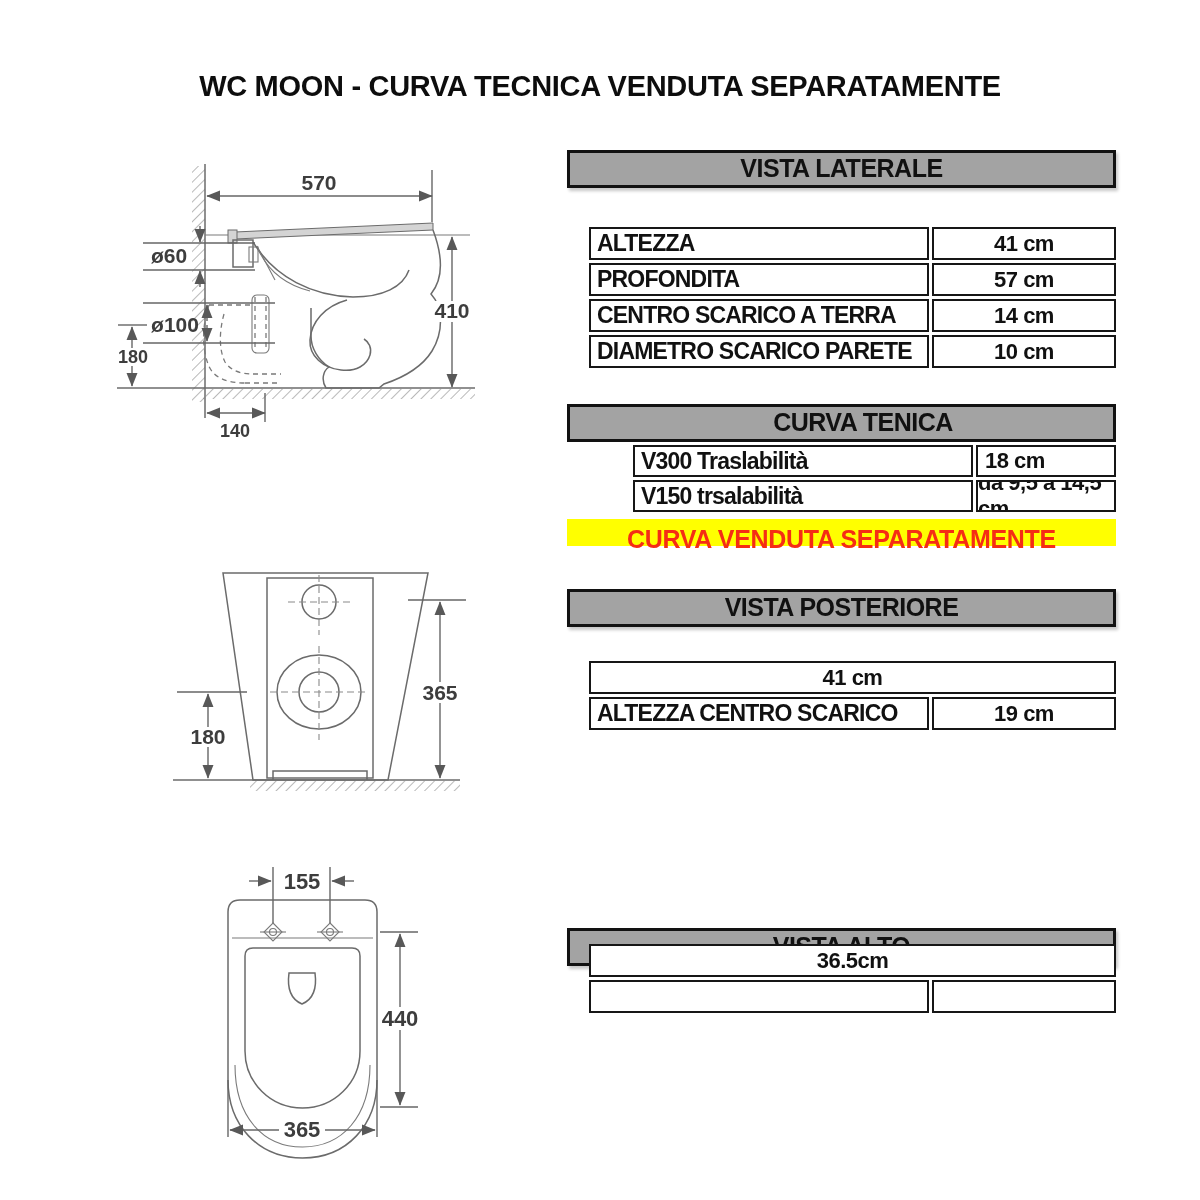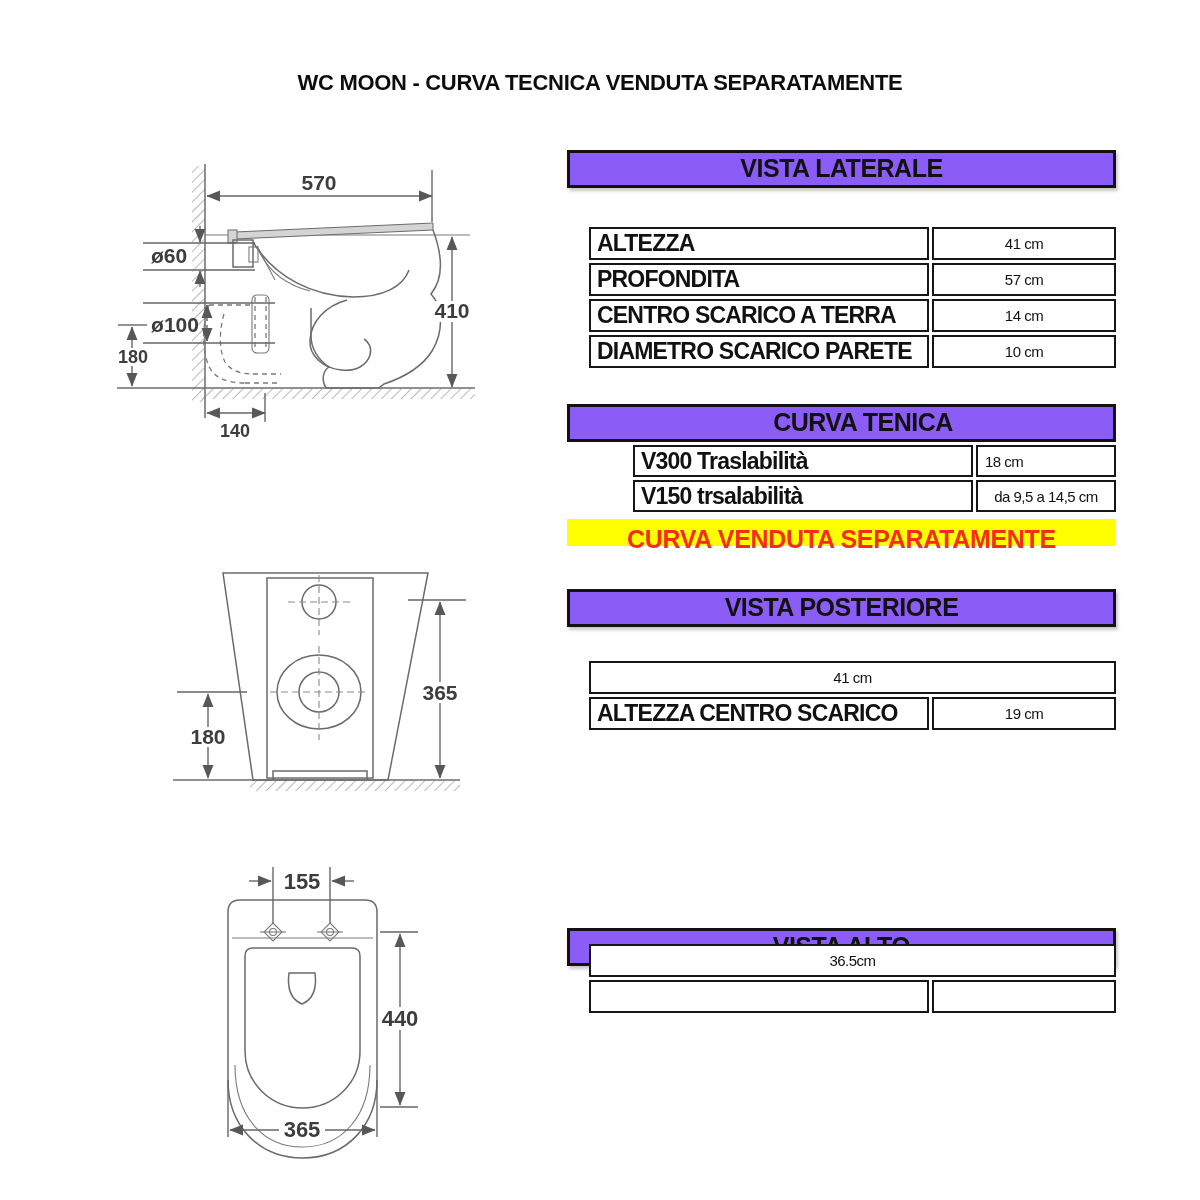--- a/index.html
+++ b/index.html
@@ -1,33 +1,33 @@
 <!DOCTYPE html>
 <html><head>
 <meta charset="utf-8">
 <style>
   html,body{margin:0;padding:0;}
   body{width:1200px;height:1200px;position:relative;background:#ffffff;
        font-family:"Liberation Sans",sans-serif;color:#111;overflow:hidden;}
   .abs{position:absolute;}
-  #title{top:70px;left:0;right:0;text-align:center;font-size:22px;font-weight:bold;
+  #title{top:70px;left:0;right:0;text-align:center;font-size:29px;font-weight:bold;
          letter-spacing:-0.3px;color:#0d0d0d;}
   
   .yhead{left:567px;width:549px;height:38px;box-sizing:border-box;border:3px solid #121212;
-         background:#8b5cf6;text-align:center;font-weight:bold;font-size:25px;
+         background:#a3a3a3;text-align:center;font-weight:bold;font-size:25px;
          letter-spacing:-0.5px;line-height:31px;color:#111;
          box-shadow:2px 3px 3px rgba(0,0,0,0.22);}
   
   .tbl{left:567px;width:549px;}
   .trow{display:flex;gap:3px;height:33px;padding-left:22px;}
   .trow + .trow{margin-top:3px;}
   .tc{box-sizing:border-box;border:2px solid #161616;background:#fff;display:flex;
       align-items:center;overflow:hidden;}
   .tc.lab{width:340px;padding-left:6px;font-weight:bold;font-size:23px;letter-spacing:-0.8px;}
-  .tc.val{flex:1;justify-content:center;font-weight:normal;font-size:15px;letter-spacing:-0.5px;}
+  .tc.val{flex:1;justify-content:center;font-weight:bold;font-size:22px;letter-spacing:-0.5px;}
   .tc.val.left{justify-content:flex-start;padding-left:7px;}
   
   .yhead.attached{position:static;box-shadow:none;padding-left:43px;}
   #curva-block{left:567px;width:549px;top:404px;}
   #curva-block .trow{margin-top:3px;height:32px;margin-left:44px;}
   #banner{left:567px;width:549px;top:519px;height:27px;background:#FFFF00;
           text-align:center;font-weight:bold;font-size:25px;letter-spacing:-0.3px;
           line-height:40px;color:#F52D15;}
   
   svg{overflow:visible;}

